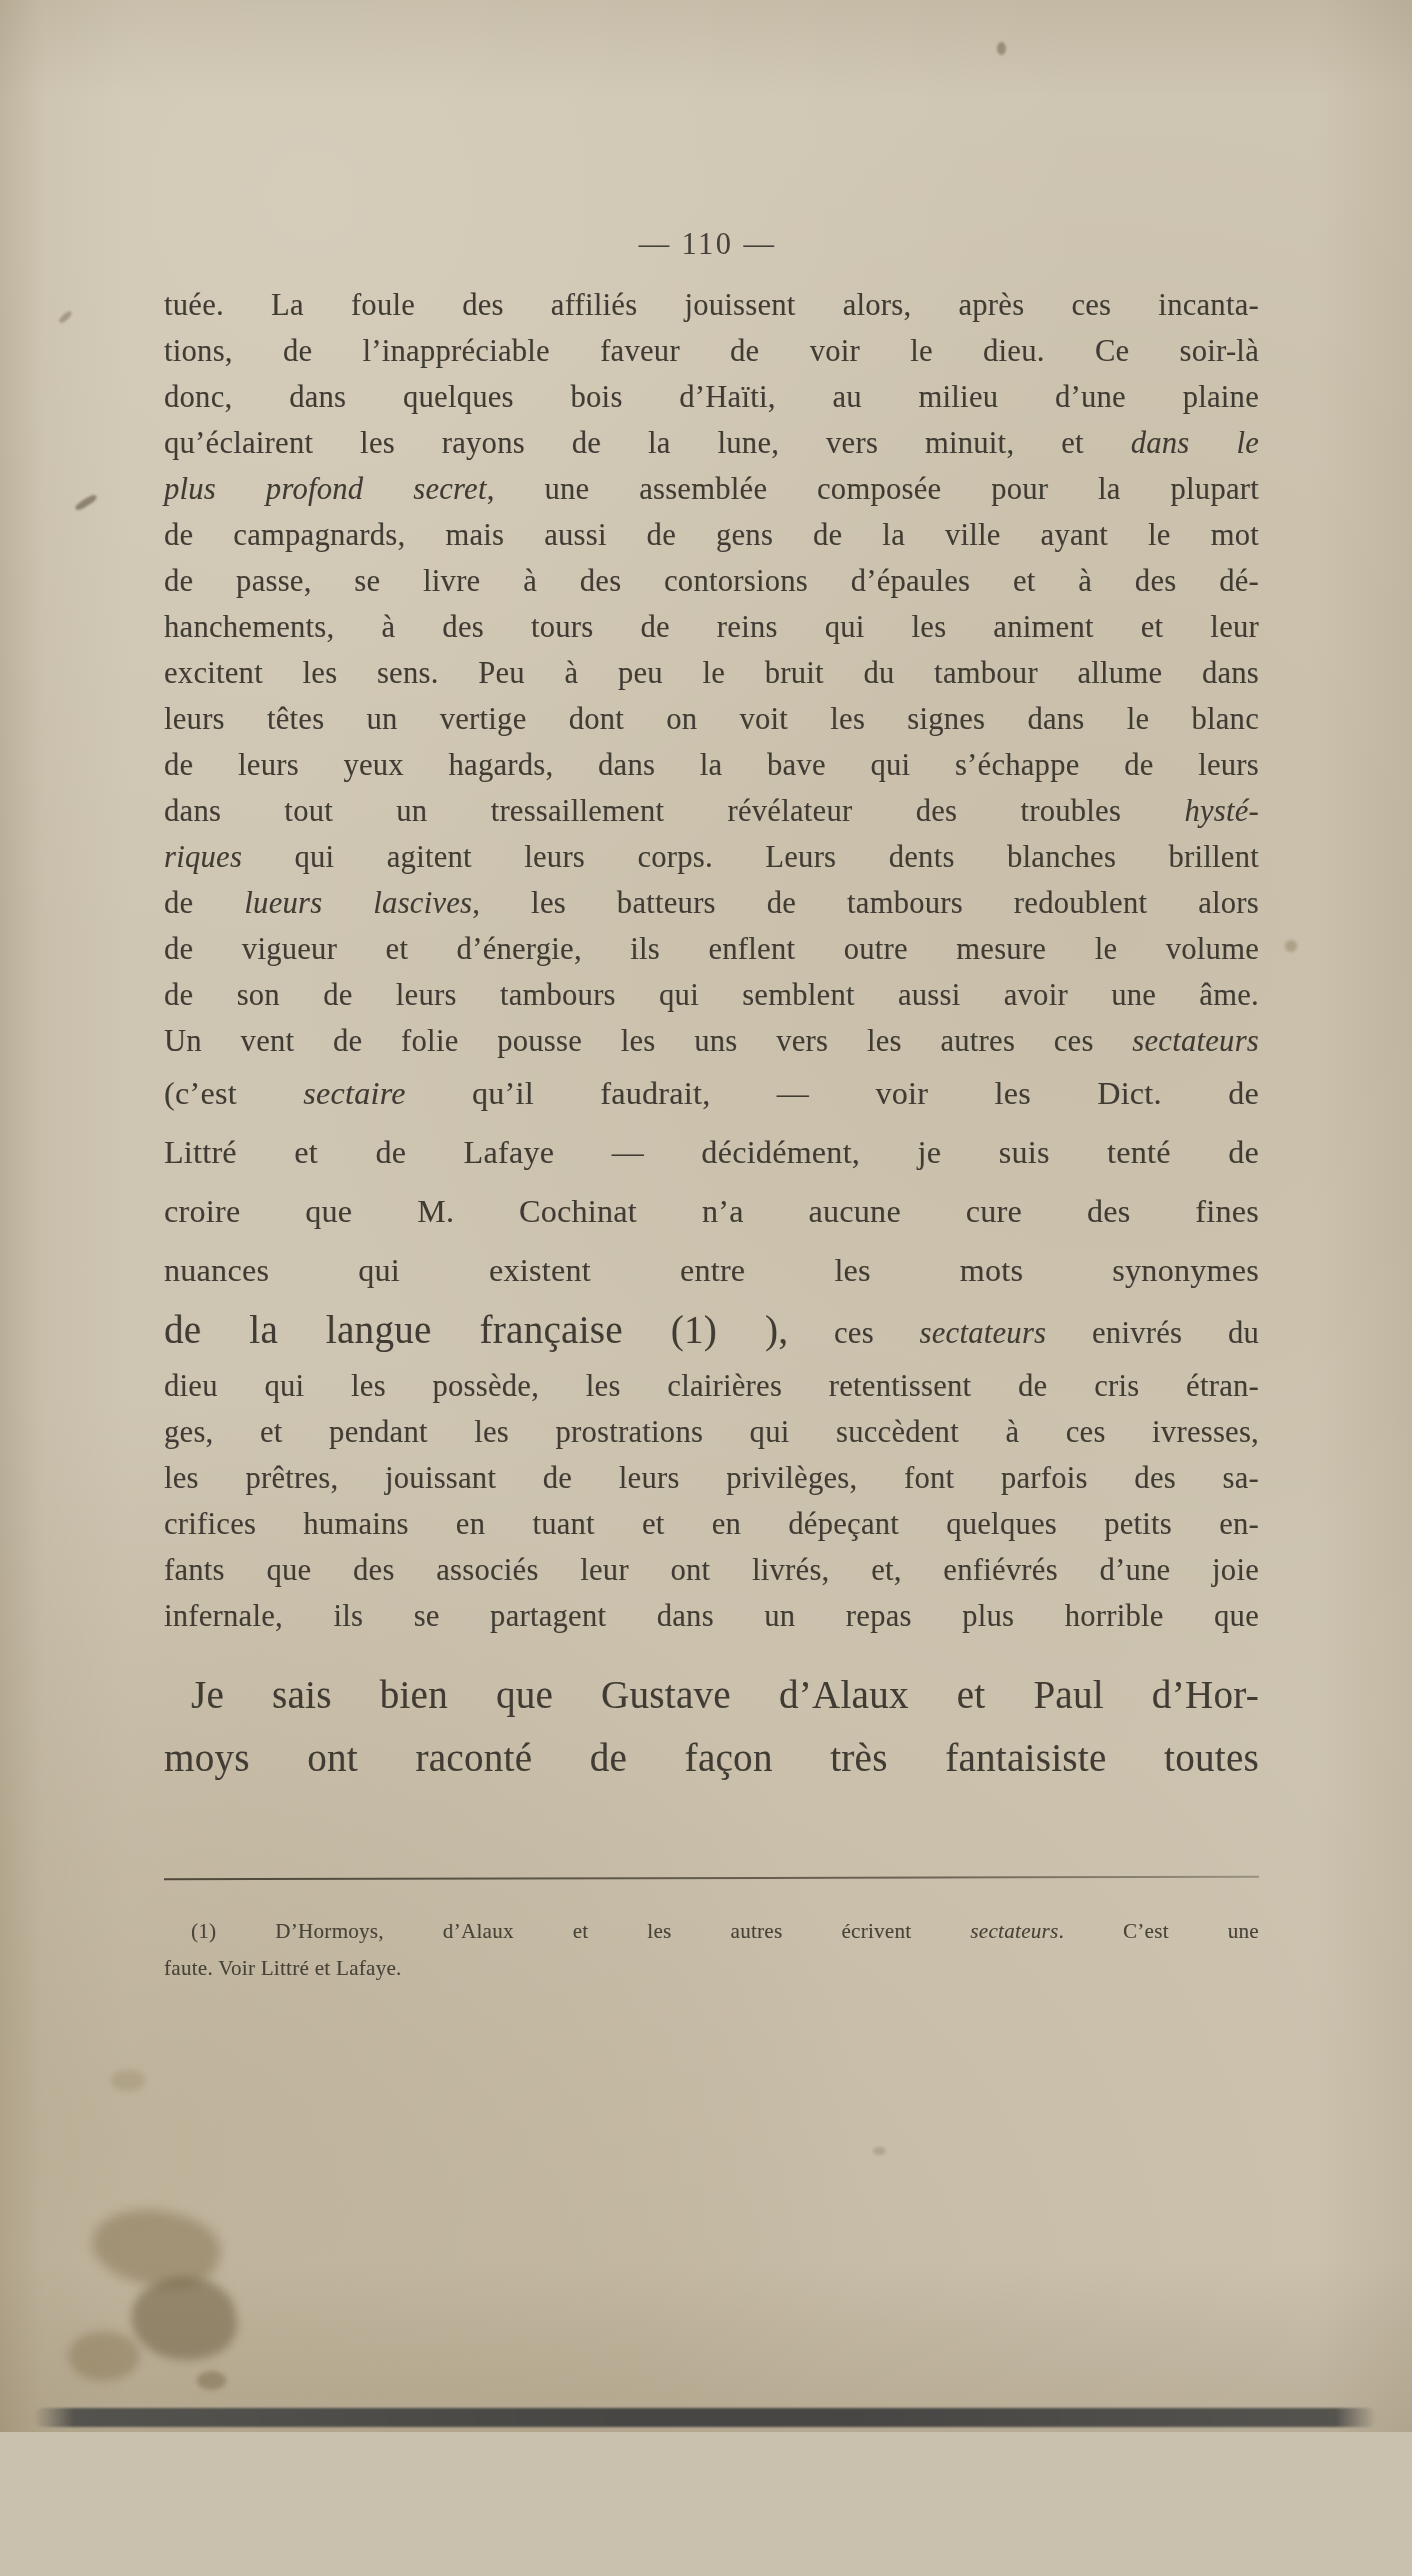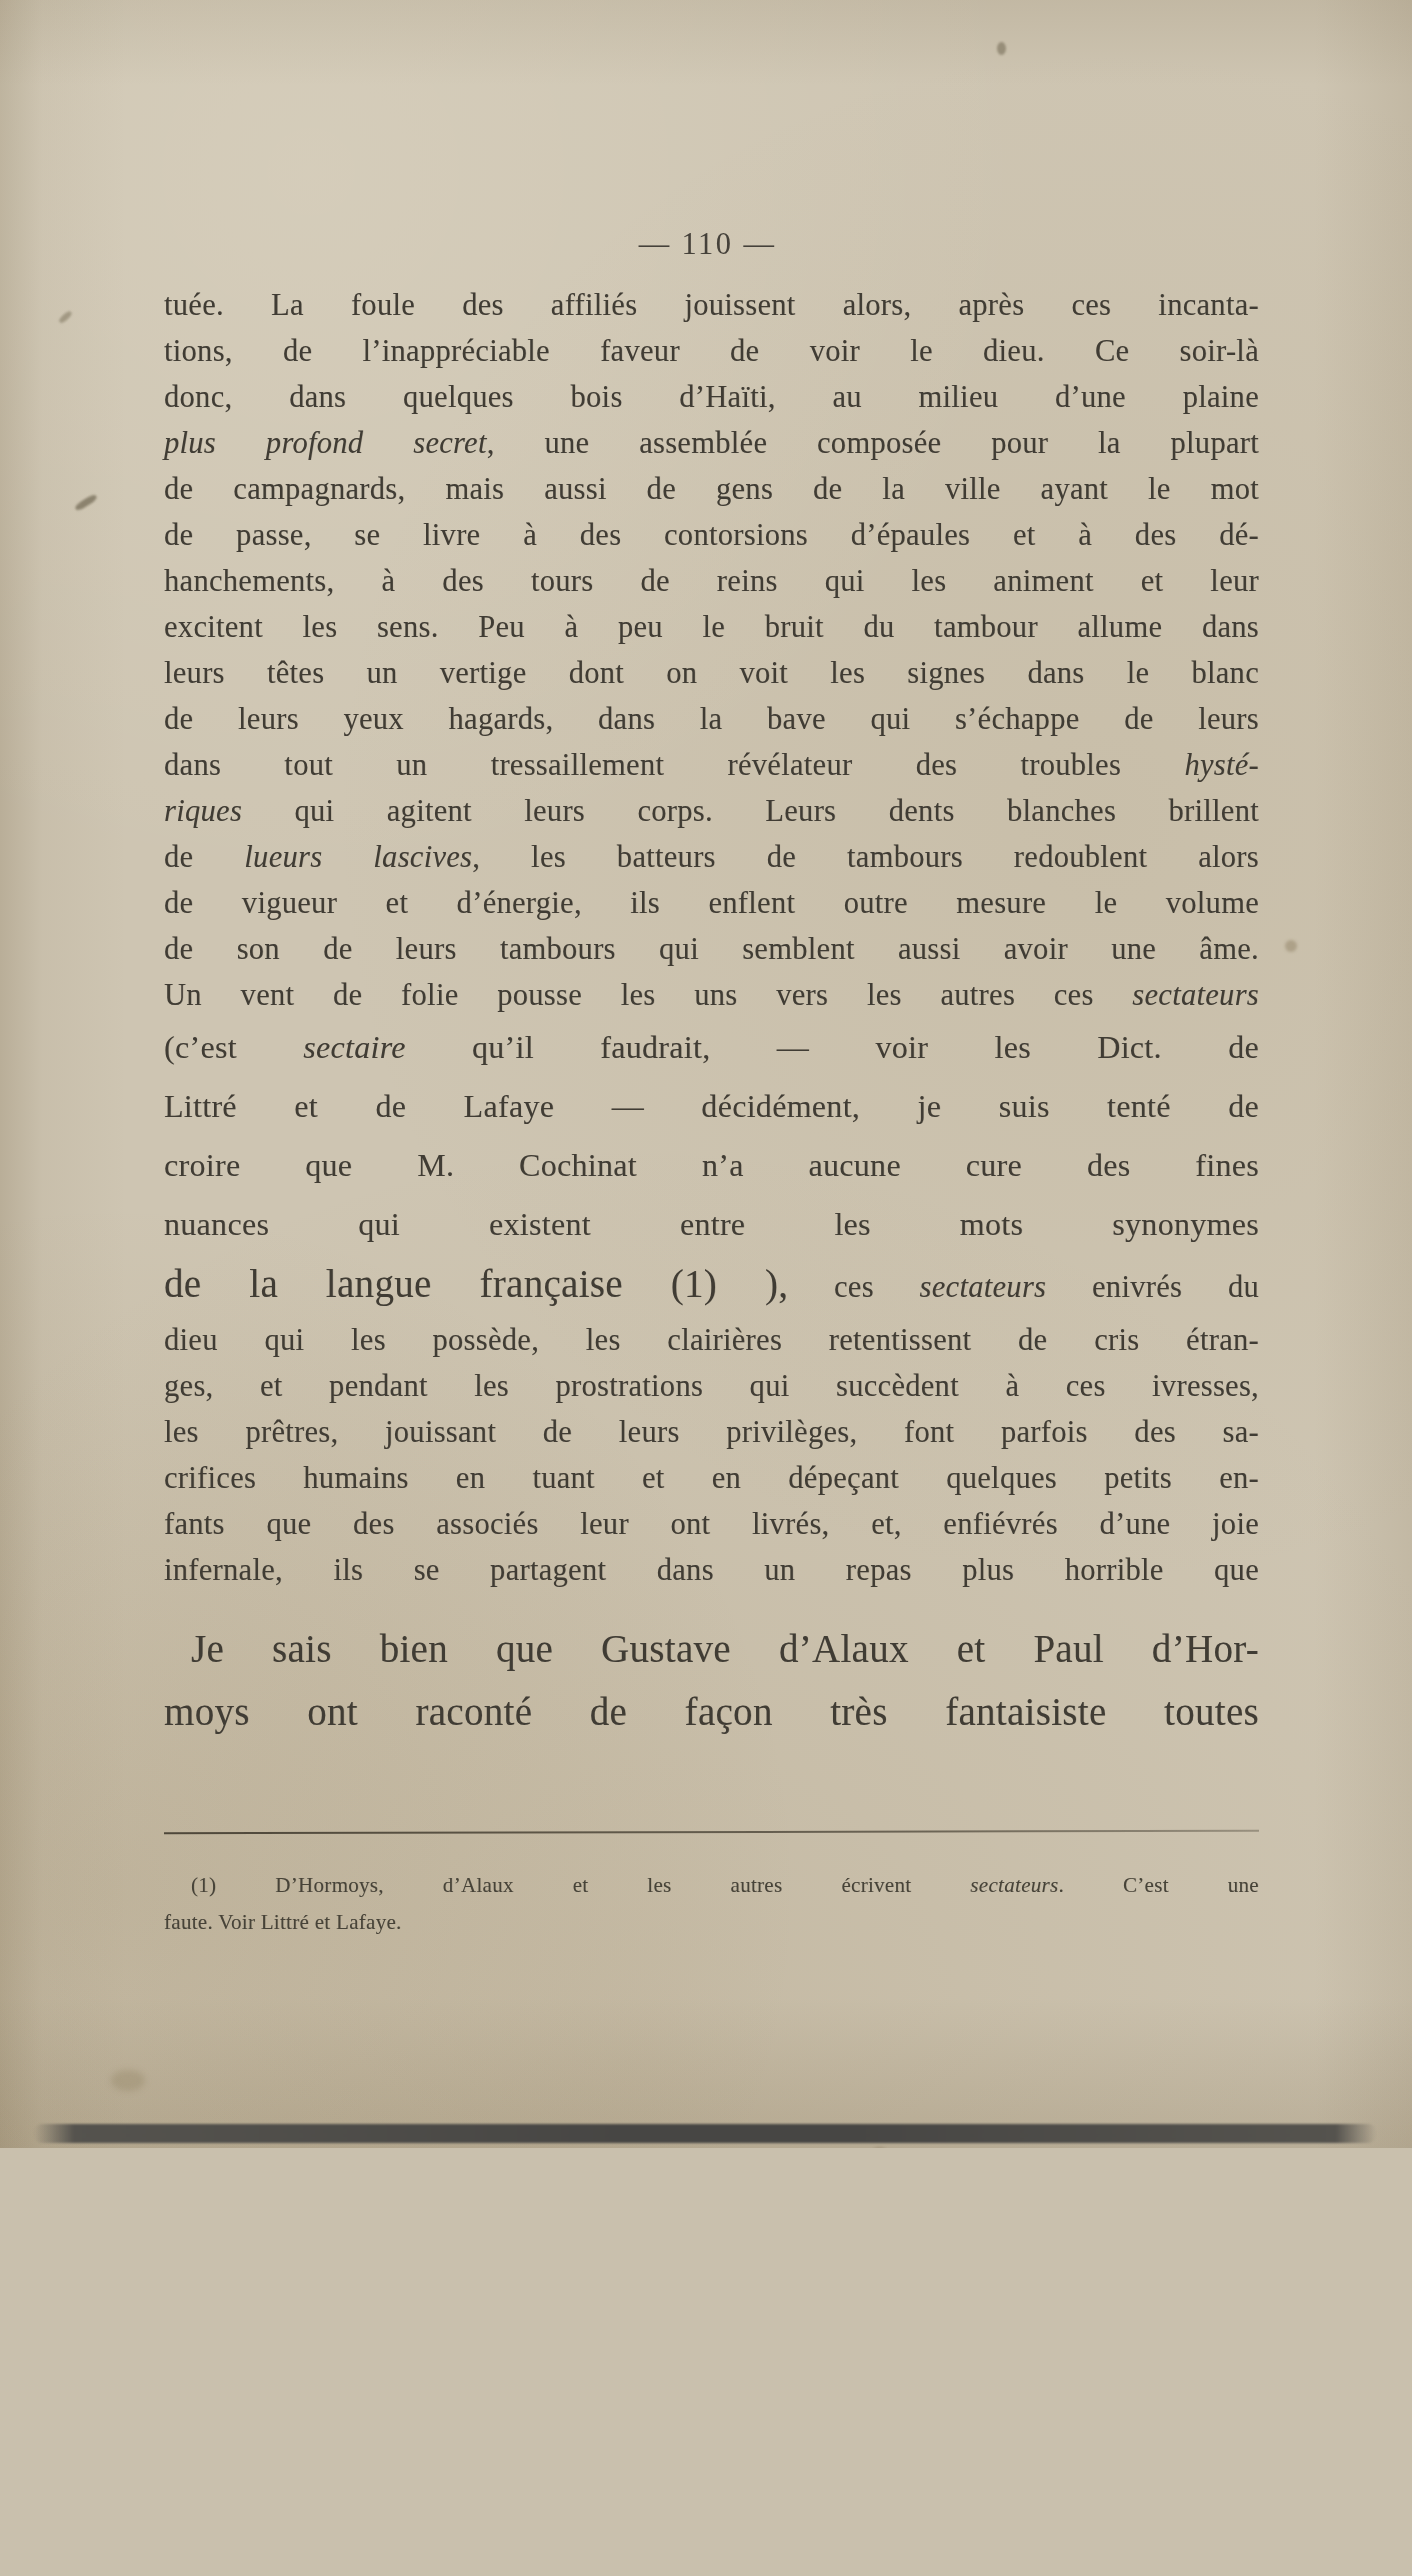--- a/index.html
+++ b/index.html
@@ -4,21 +4,21 @@
 <style>
   html, body { margin: 0; padding: 0; }
   body {
     width: 1413px; height: 2576px;
     font-family: "Liberation Serif", "DejaVu Serif", serif;
     background: #c9c0ad;
     overflow: hidden;
   }
   .page {
     position: relative;
-    width: 1413px; height: 2148px;
+    width: 1413px; height: 2432px;
     background: #cec5b2;
     overflow: hidden;
     color: #403c34;
   }
   .vignette {
     position: absolute; inset: 0; pointer-events: none;
     background:
       radial-gradient(circle at 22% 8%, rgba(255,250,235,0.14), transparent 32%),
       radial-gradient(circle at 78% 38%, rgba(150,130,90,0.10), transparent 45%),
       radial-gradient(circle at 45% 96%, rgba(140,118,78,0.14), transparent 42%),
@@ -100,20 +100,21 @@
 <div class="page">
   <div class="vignette"></div>
 
   <div class="pagenum">— 110 —</div>
 
   <div class="textblock">
     <div>
         <div class="tline sm"><span>tuée. La foule des affiliés jouissent alors, après ces incanta-</span></div>
         <div class="tline sm"><span>tions, de l’inappréciable faveur de voir le dieu. Ce soir-là</span></div>
         <div class="tline sm"><span>donc, dans quelques bois d’Haïti, au milieu d’une plaine</span></div>
+        <div class="tline sm"><span>qu’éclairent les rayons de la lune, vers minuit, et </span><span class="it">dans le</span></div>
         <div class="tline sm"><span class="it">plus profond secret</span><span>, une assemblée composée pour la plupart</span></div>
         <div class="tline sm"><span>de campagnards, mais aussi de gens de la ville ayant le mot</span></div>
         <div class="tline sm"><span>de passe, se livre à des contorsions d’épaules et à des dé-</span></div>
         <div class="tline sm"><span>hanchements, à des tours de reins qui les animent et leur</span></div>
         <div class="tline sm"><span>excitent les sens. Peu à peu le bruit du tambour allume dans</span></div>
         <div class="tline sm"><span>leurs têtes un vertige dont on voit les signes dans le blanc</span></div>
         <div class="tline sm"><span>de leurs yeux hagards, dans la bave qui s’échappe de leurs</span></div>
         <div class="tline sm"><span>dans tout un tressaillement révélateur des troubles </span><span class="it">hysté-</span></div>
         <div class="tline sm"><span class="it">riques</span><span> qui agitent leurs corps. Leurs dents blanches brillent</span></div>
         <div class="tline sm"><span>de </span><span class="it">lueurs lascives</span><span>, les batteurs de tambours redoublent alors</span></div>

